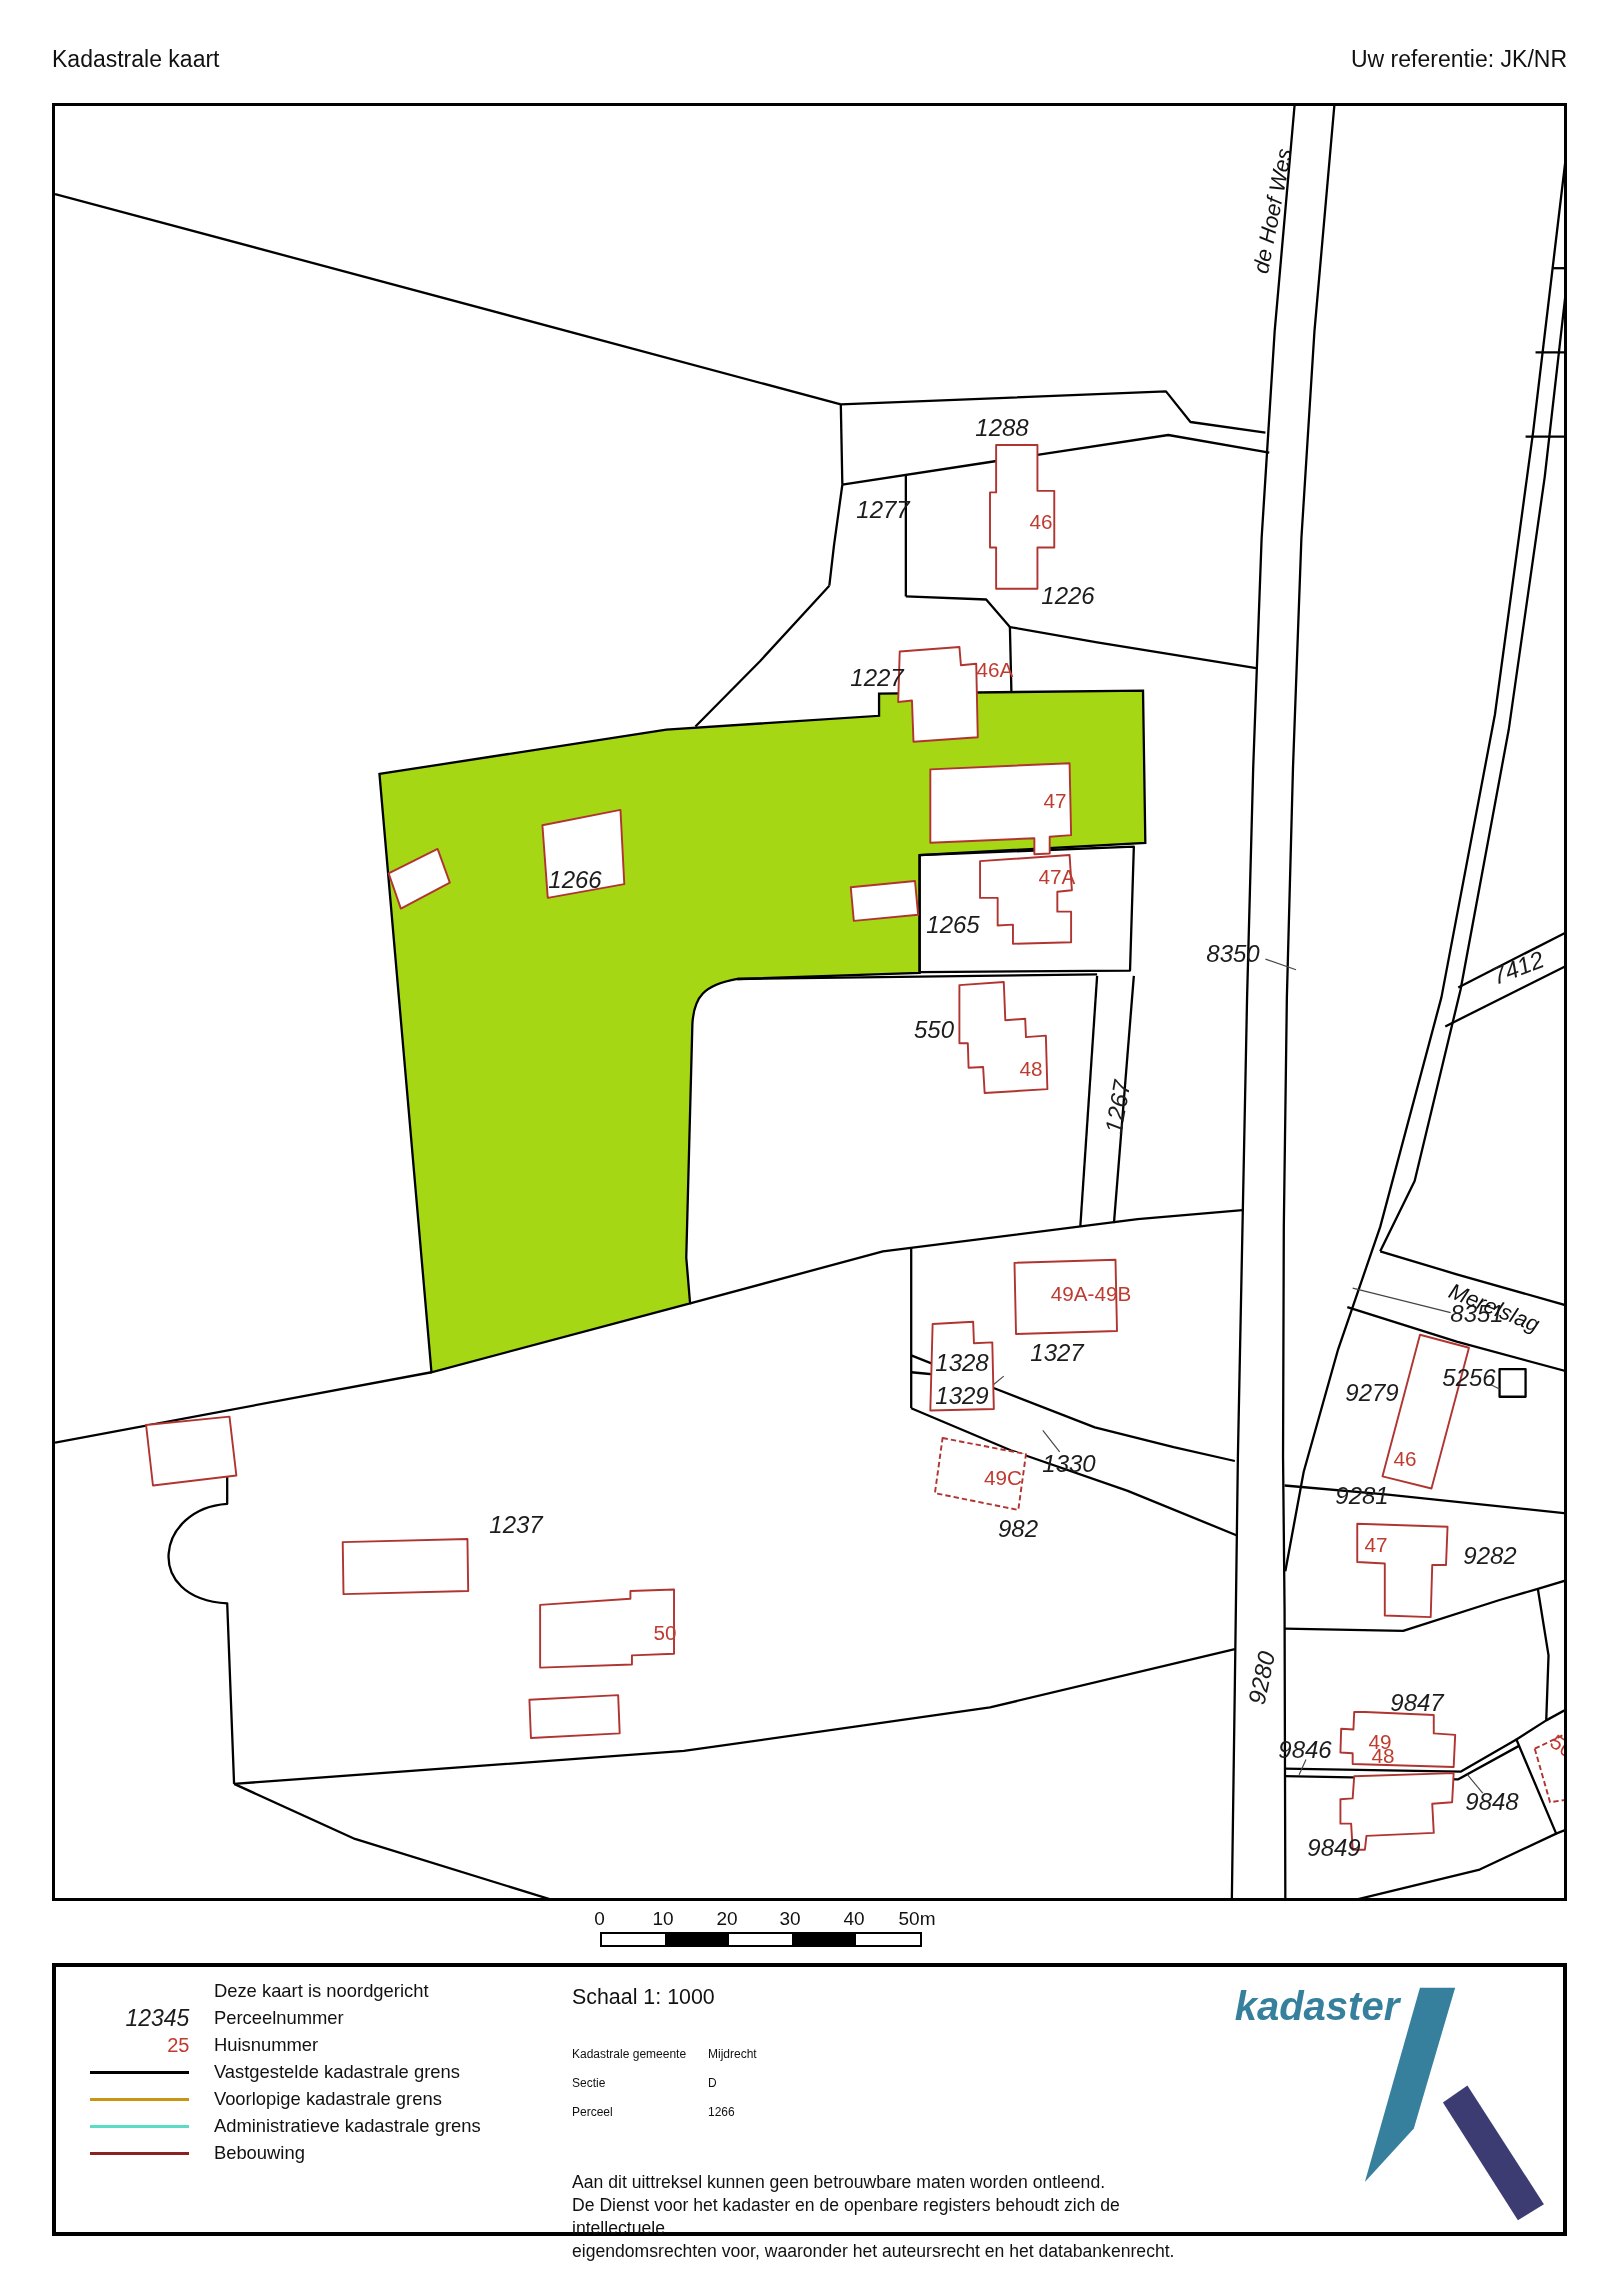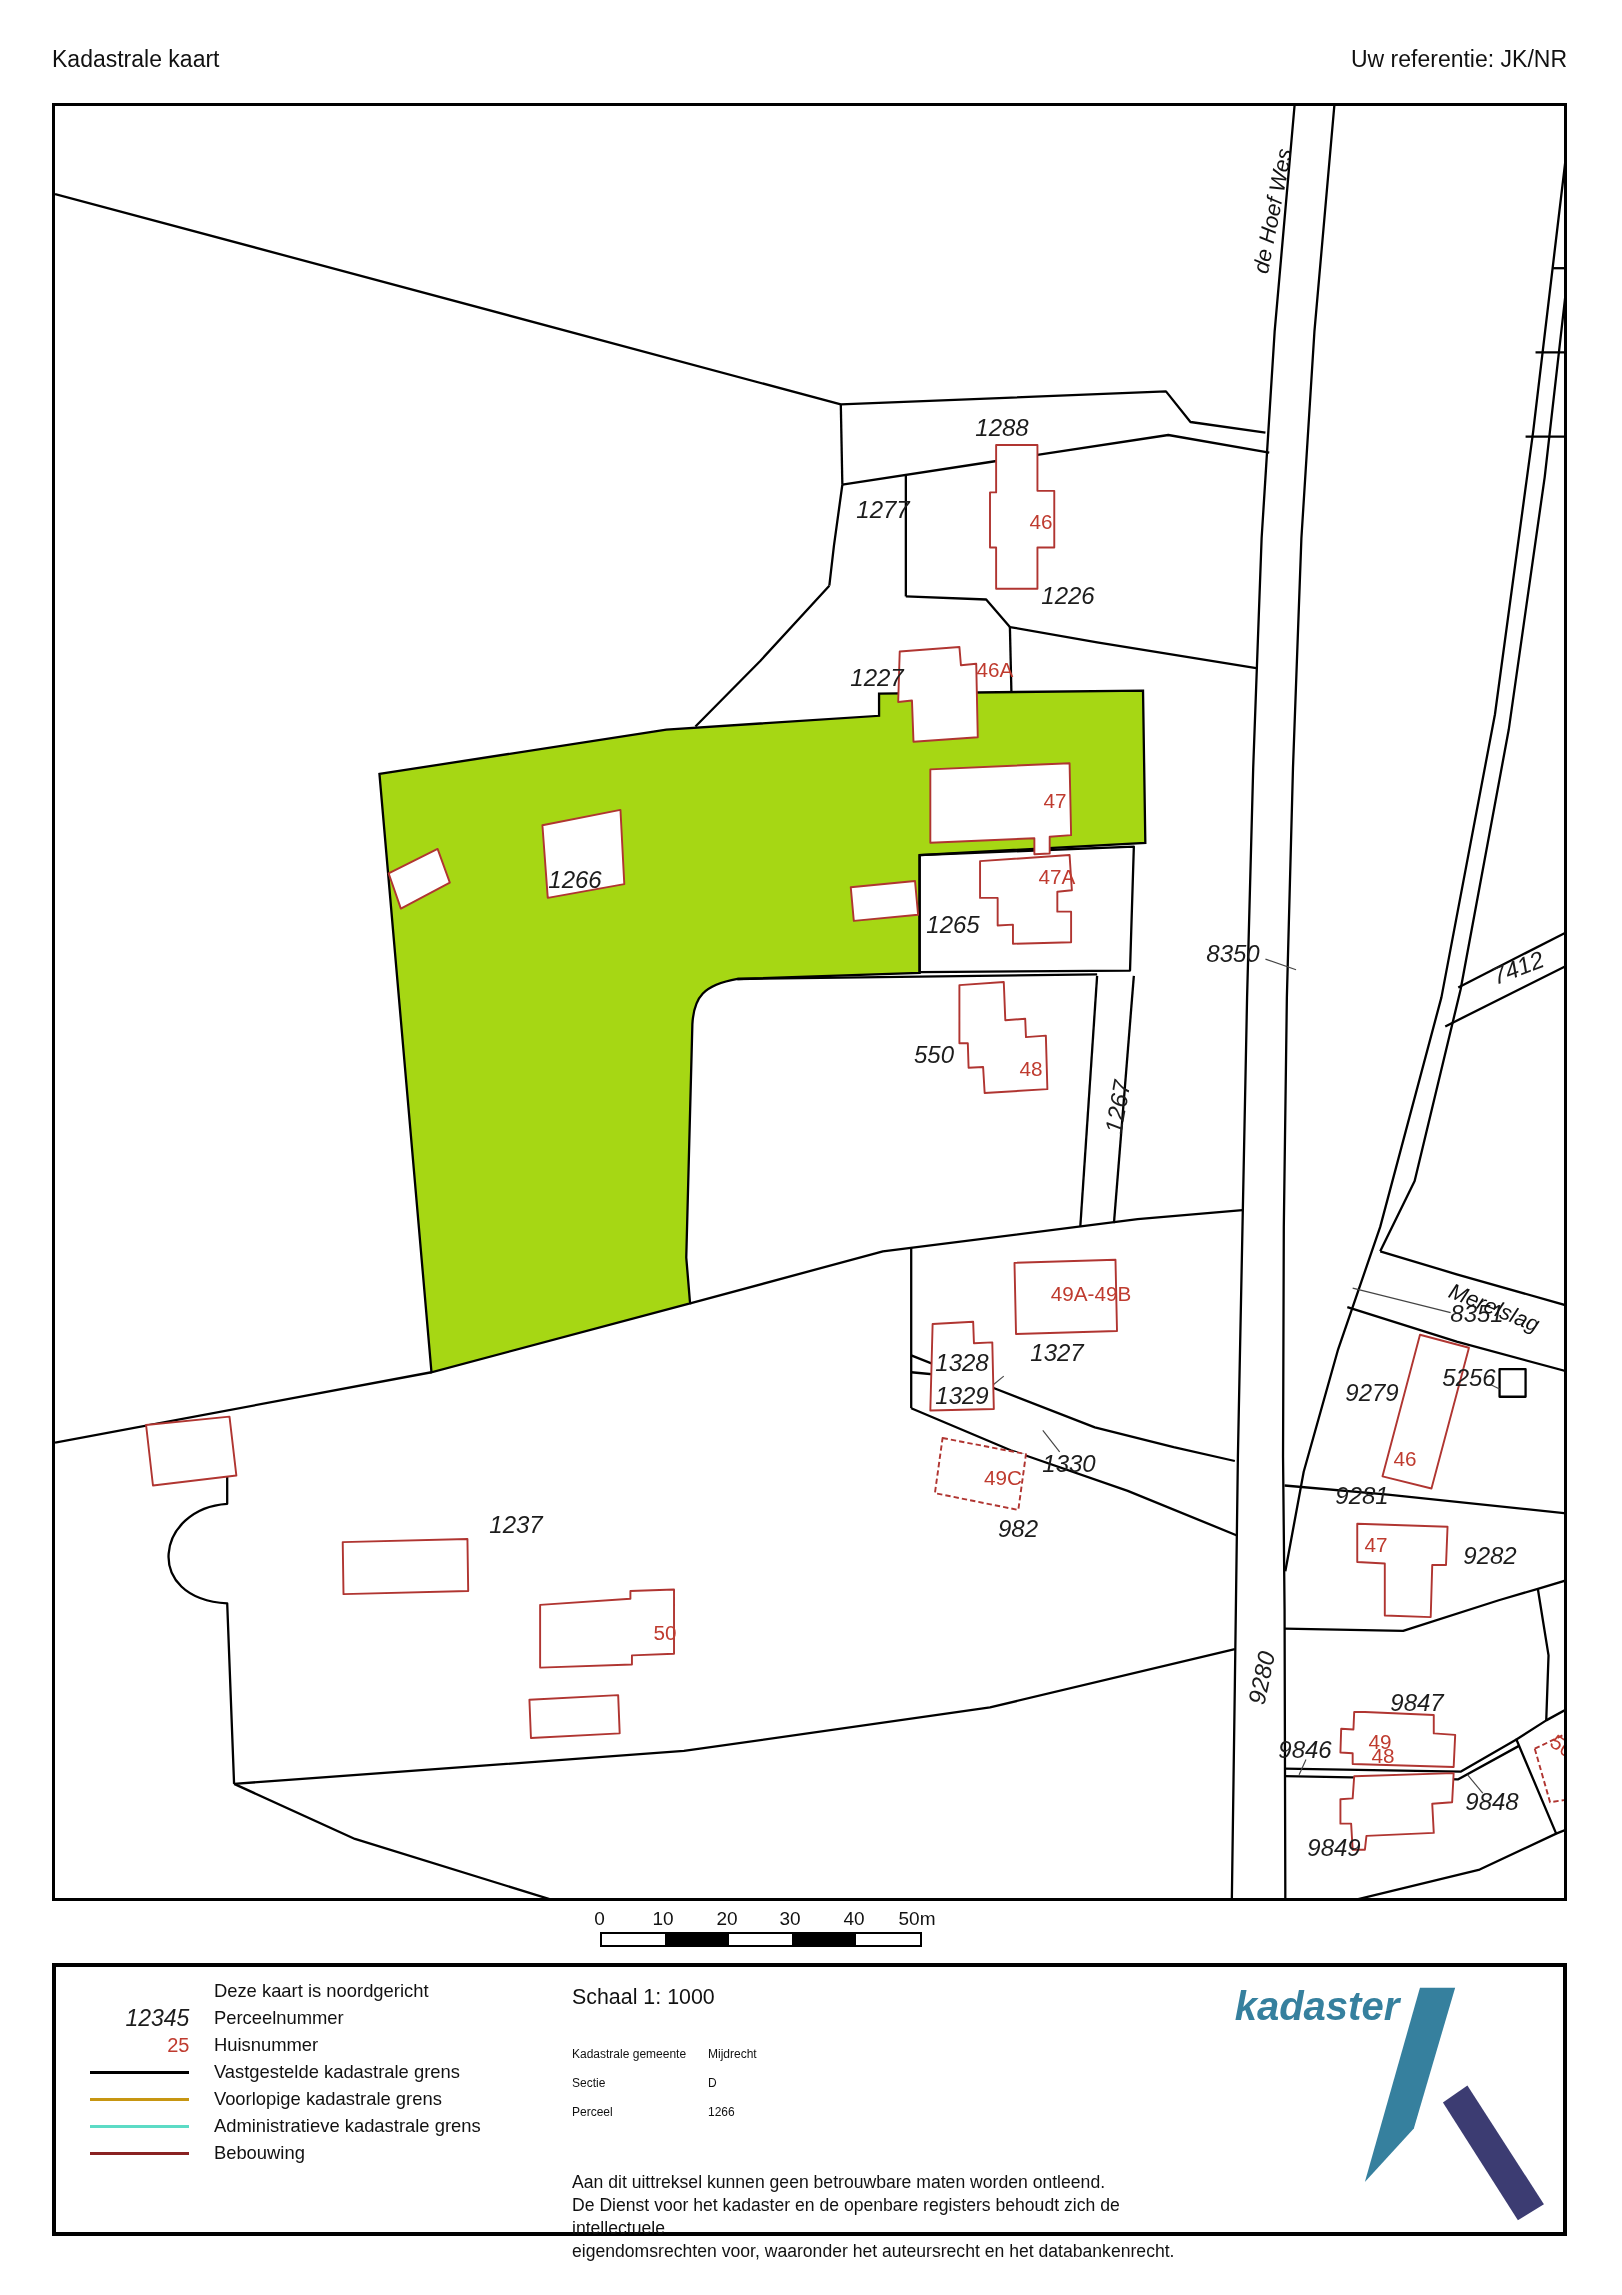--- a/index.html
+++ b/index.html
@@ -134,21 +134,21 @@
     </svg>
     <div class="label-layer" id="label-layer">
         <div class="map-lbl lbl-parcel" style="left: 947px; top: 322px; transform: translate(-50%, -50%) rotate(0deg);">1288</div>
         <div class="map-lbl lbl-parcel" style="left: 828px; top: 404px; transform: translate(-50%, -50%) rotate(0deg);">1277</div>
         <div class="map-lbl lbl-parcel" style="left: 1013px; top: 490px; transform: translate(-50%, -50%) rotate(0deg);">1226</div>
         <div class="map-lbl lbl-parcel" style="left: 822px; top: 572px; transform: translate(-50%, -50%) rotate(0deg);">1227</div>
         <div class="map-lbl lbl-parcel" style="left: 520px; top: 774px; transform: translate(-50%, -50%) rotate(0deg);">1266</div>
         <div class="map-lbl lbl-parcel" style="left: 898px; top: 819px; transform: translate(-50%, -50%) rotate(0deg);">1265</div>
         <div class="map-lbl lbl-parcel" style="left: 1178px; top: 848px; transform: translate(-50%, -50%) rotate(0deg);">8350</div>
         <div class="map-lbl lbl-parcel" style="left: 1463px; top: 862px; transform: translate(-50%, -50%) rotate(-21deg);">7412</div>
-        <div class="map-lbl lbl-parcel" style="left: 879px; top: 949px; transform: translate(-50%, -50%) rotate(0deg);">550</div>
+        <div class="map-lbl lbl-parcel" style="left: 879px; top: 924px; transform: translate(-50%, -50%) rotate(0deg);">550</div>
         <div class="map-lbl lbl-parcel" style="left: 1063px; top: 1001px; transform: translate(-50%, -50%) rotate(-80deg);">1267</div>
         <div class="map-lbl lbl-parcel" style="left: 1002px; top: 1247px; transform: translate(-50%, -50%) rotate(0deg);">1327</div>
         <div class="map-lbl lbl-parcel" style="left: 907px; top: 1257px; transform: translate(-50%, -50%) rotate(0deg);">1328</div>
         <div class="map-lbl lbl-parcel" style="left: 907px; top: 1290px; transform: translate(-50%, -50%) rotate(0deg);">1329</div>
         <div class="map-lbl lbl-parcel" style="left: 1014px; top: 1358px; transform: translate(-50%, -50%) rotate(0deg);">1330</div>
         <div class="map-lbl lbl-parcel" style="left: 963px; top: 1423px; transform: translate(-50%, -50%) rotate(0deg);">982</div>
         <div class="map-lbl lbl-parcel" style="left: 1422px; top: 1208px; transform: translate(-50%, -50%) rotate(0deg);">8351</div>
         <div class="map-lbl lbl-parcel" style="left: 1317px; top: 1287px; transform: translate(-50%, -50%) rotate(0deg);">9279</div>
         <div class="map-lbl lbl-parcel" style="left: 1414px; top: 1272px; transform: translate(-50%, -50%) rotate(0deg);">5256</div>
         <div class="map-lbl lbl-parcel" style="left: 1307px; top: 1390px; transform: translate(-50%, -50%) rotate(0deg);">9281</div>

